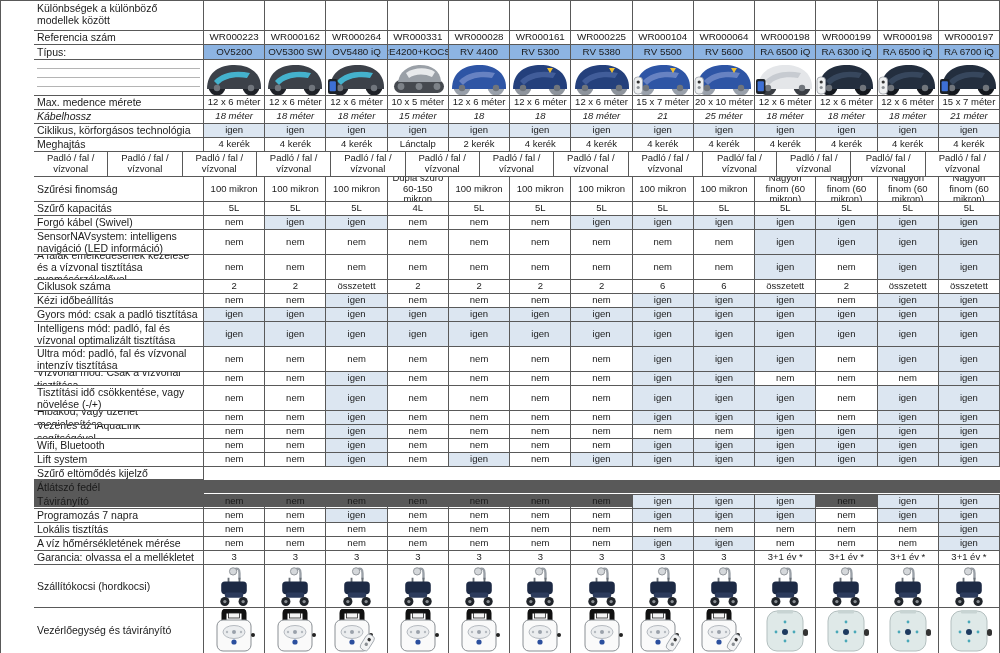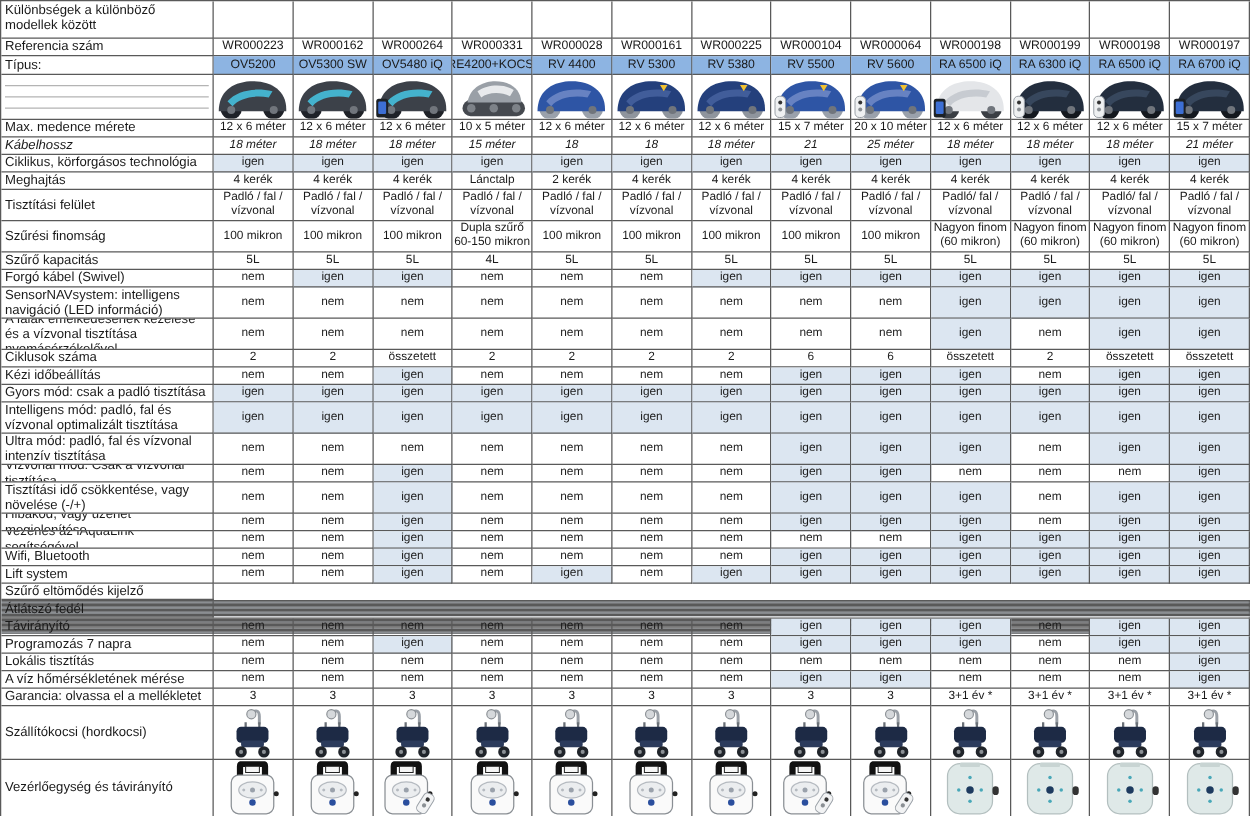--- a/index.html
+++ b/index.html
@@ -5,20 +5,21 @@
   html,body{margin:0;padding:0;background:#fff;}
   #grid{
     width:1000px;height:653px;
     border-left:1px solid var(--bd,#595959);
     border-top:1px solid var(--bd,#595959);
     box-sizing:border-box;
     font-family:"Liberation Sans",sans-serif;
     color:#1a1a1a;
     background:#fff;
     overflow:hidden;
+    padding-left:33px;
   }
   .row{display:flex;width:100%;box-sizing:border-box;}
   .cell{
     border-right:1px solid var(--bd,#595959);
     border-bottom:1px solid var(--bd,#595959);
     box-sizing:border-box;overflow:hidden;
   }
   .label{
     width:170px;flex:none;
     display:flex;align-items:center;
@@ -329,21 +330,20 @@
       <div class="cell v">4 kerék</div>
       <div class="cell v">4 kerék</div>
       <div class="cell v">4 kerék</div>
       <div class="cell v">4 kerék</div>
       <div class="cell v">4 kerék</div>
       <div class="cell v">4 kerék</div>
       <div class="cell v">4 kerék</div>
       <div class="cell v">4 kerék</div>
     </div>
     <div class="row" style="height: 25px;">
-      <div class="cell label">Tisztítási felület</div>
       <div class="cell v">Padló / fal / vízvonal</div>
       <div class="cell v">Padló / fal / vízvonal</div>
       <div class="cell v">Padló / fal / vízvonal</div>
       <div class="cell v">Padló / fal / vízvonal</div>
       <div class="cell v">Padló / fal / vízvonal</div>
       <div class="cell v">Padló / fal / vízvonal</div>
       <div class="cell v">Padló / fal / vízvonal</div>
       <div class="cell v">Padló / fal / vízvonal</div>
       <div class="cell v">Padló / fal / vízvonal</div>
       <div class="cell v">Padló/ fal / vízvonal</div>
@@ -584,21 +584,21 @@
       <div class="cell v">nem</div>
       <div class="cell v">nem</div>
       <div class="cell v">nem</div>
       <div class="cell v hl">igen</div>
       <div class="cell v hl">igen</div>
       <div class="cell v hl">igen</div>
       <div class="cell v hl">igen</div>
       <div class="cell v hl">igen</div>
       <div class="cell v hl">igen</div>
     </div>
-    <div class="row" style="height: 14px; justify-content: center;">
+    <div class="row" style="height: 14px;">
       <div class="cell label">Lift system</div>
       <div class="cell v">nem</div>
       <div class="cell v">nem</div>
       <div class="cell v hl">igen</div>
       <div class="cell v">nem</div>
       <div class="cell v hl">igen</div>
       <div class="cell v">nem</div>
       <div class="cell v hl">igen</div>
       <div class="cell v hl">igen</div>
       <div class="cell v hl">igen</div>

